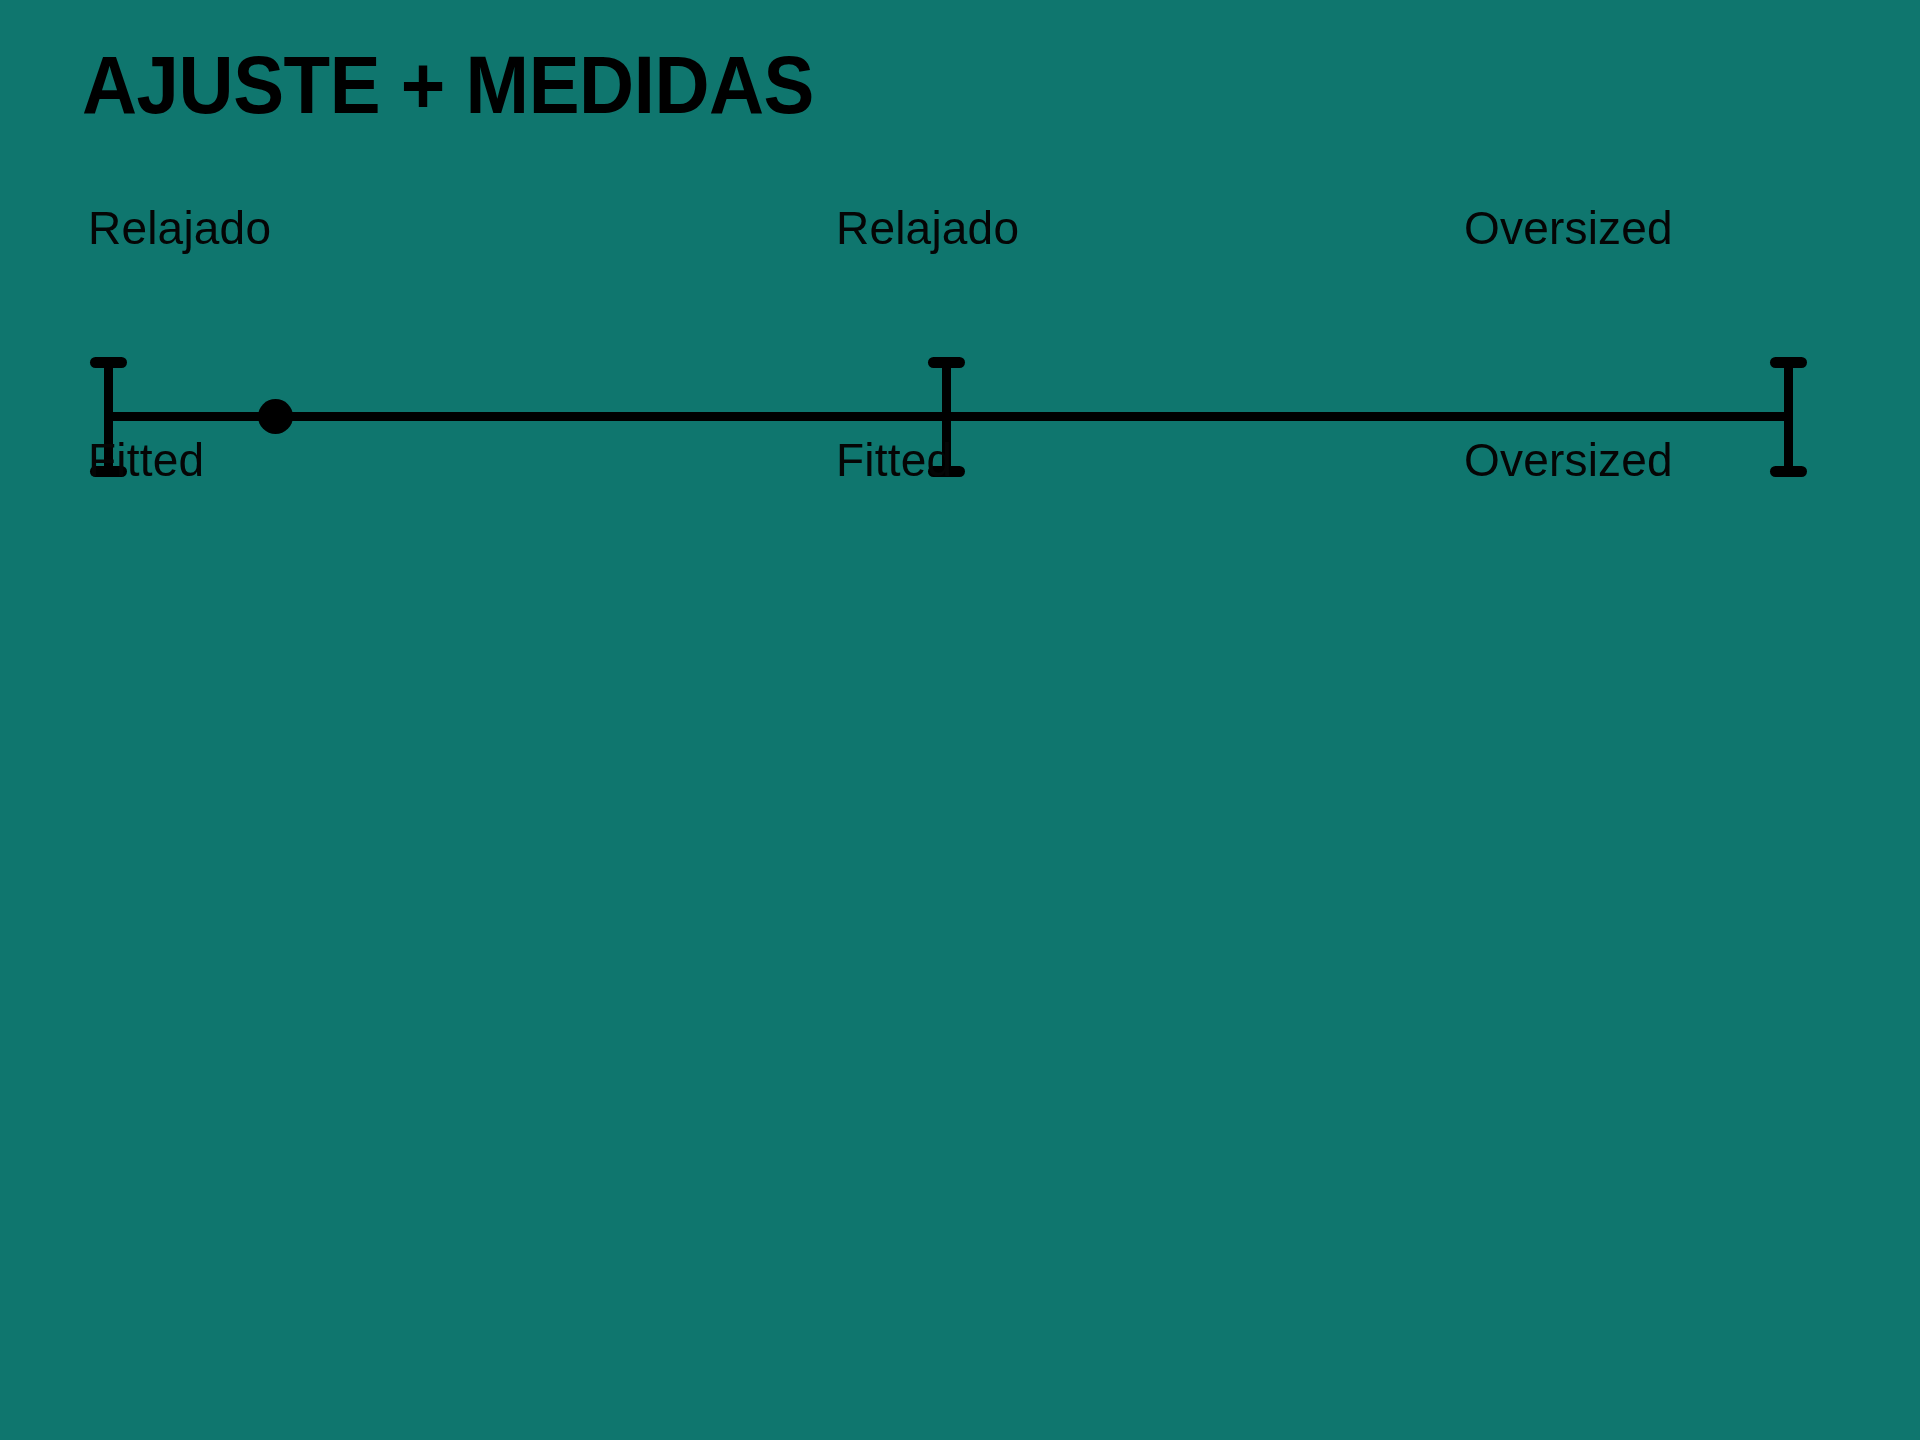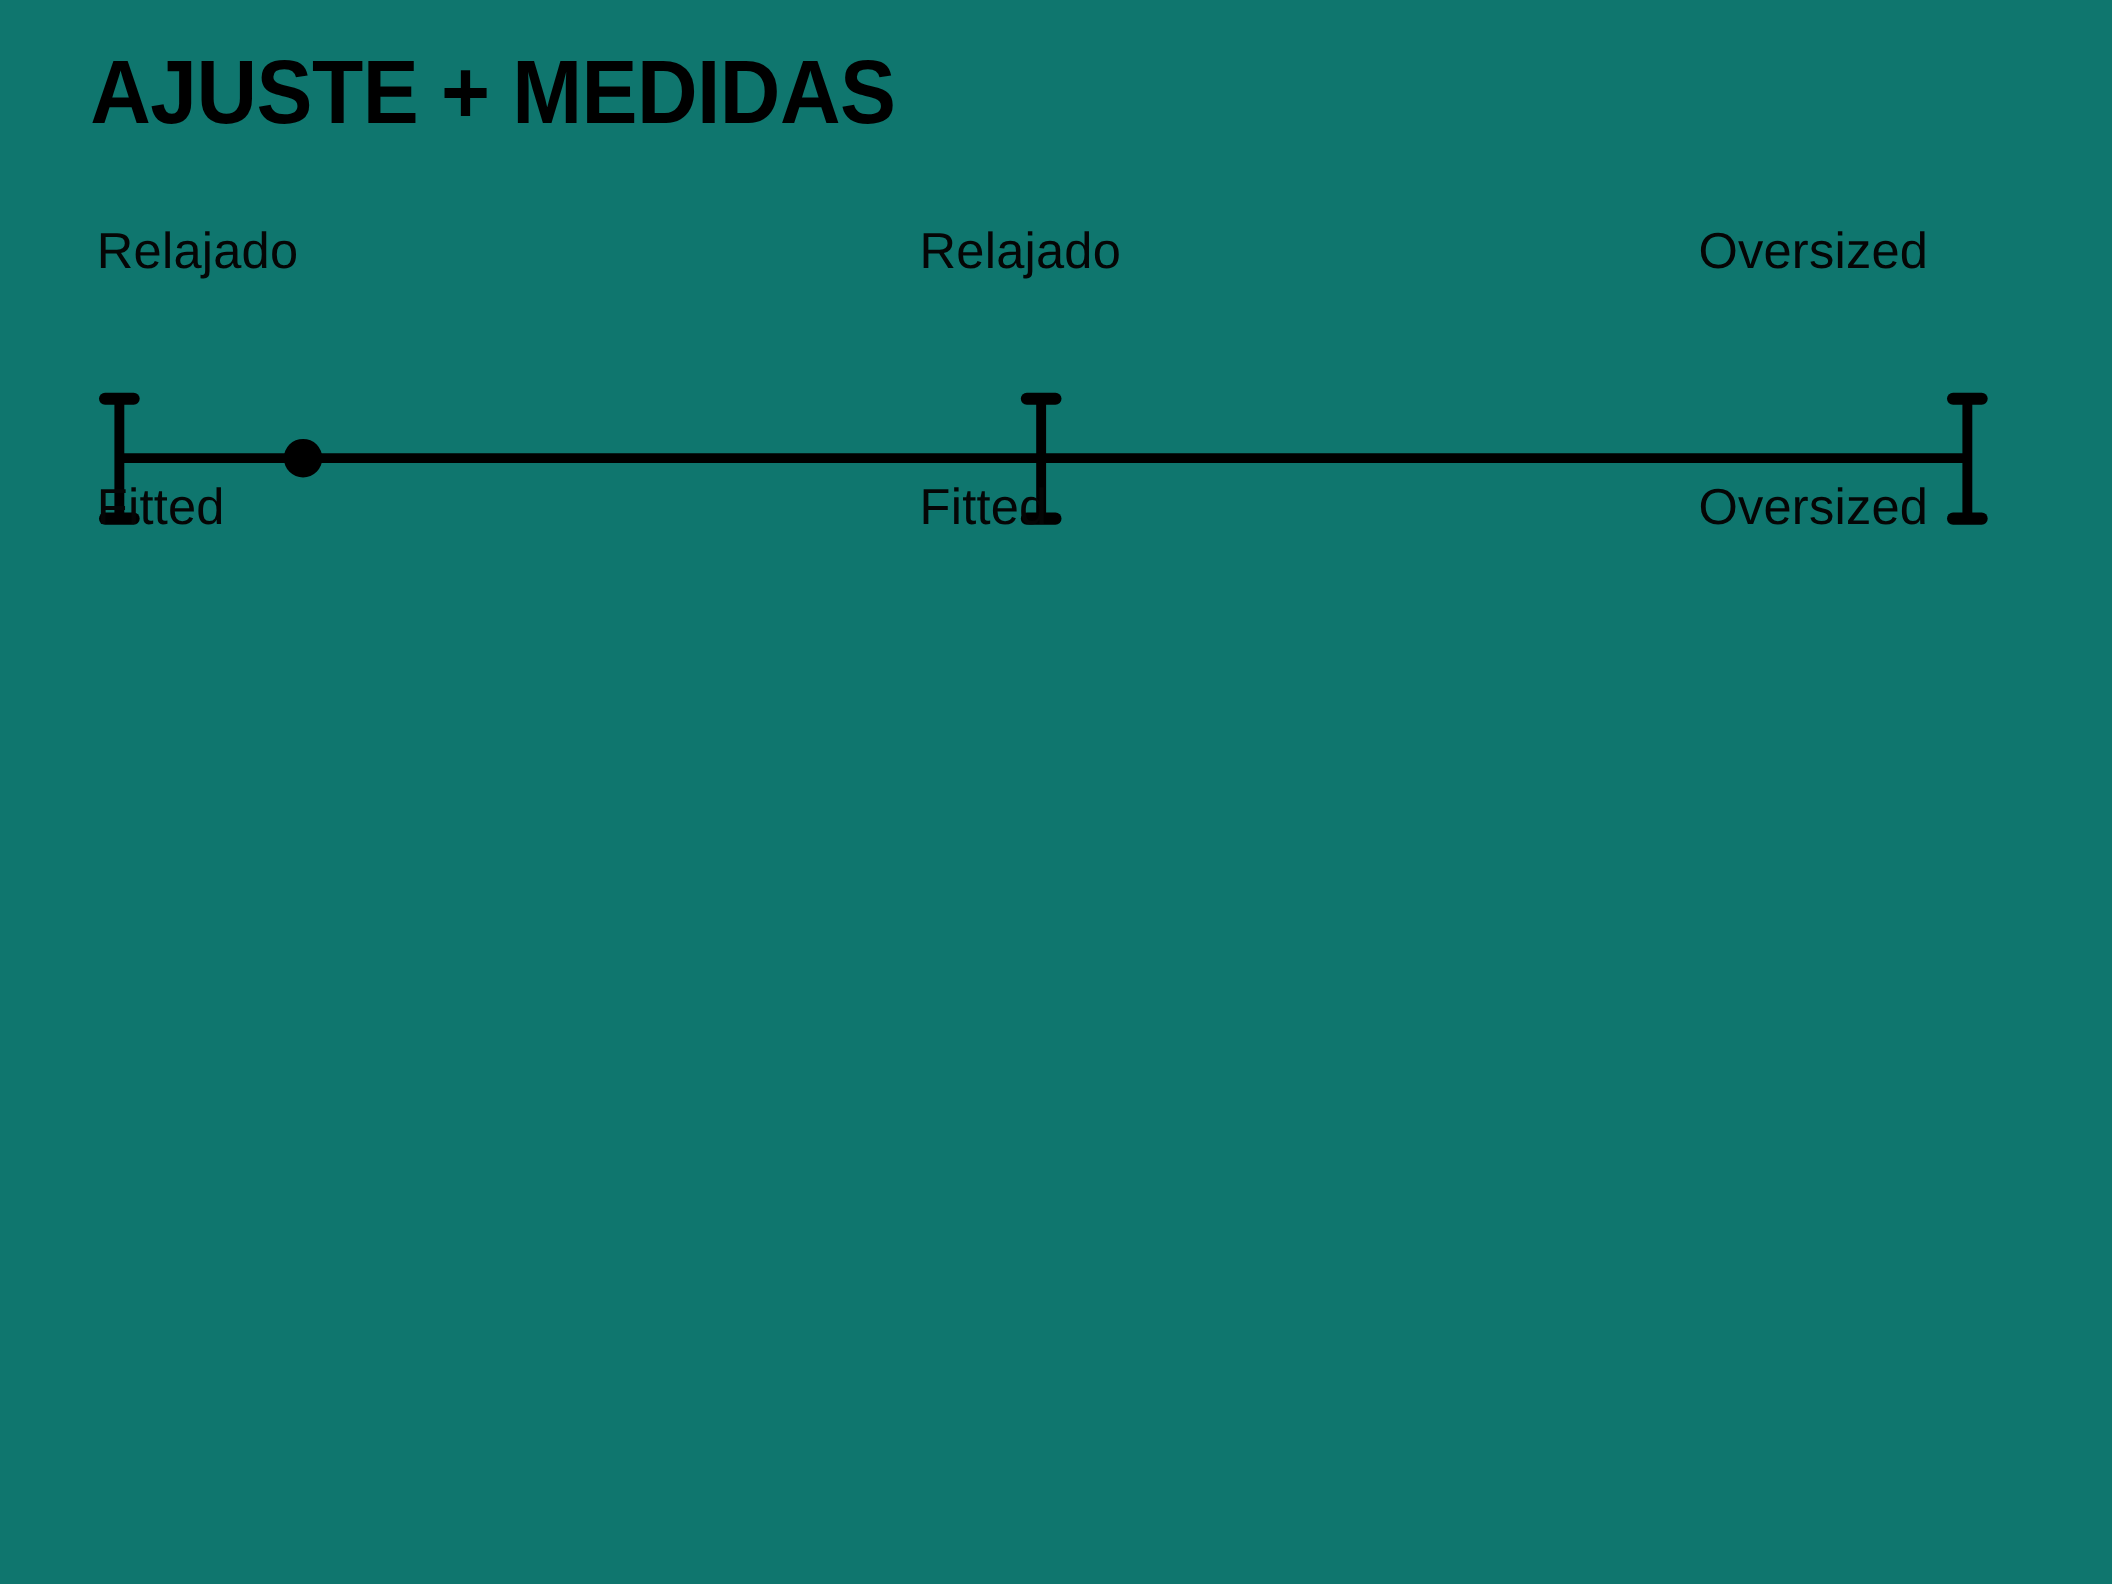--- a/index.html
+++ b/index.html
@@ -61,21 +61,21 @@
     font-family: "Liberation Sans", sans-serif;
     font-weight: 300;
     font-size: 46px;
     line-height: 60px;
     color: #050505;
     white-space: nowrap;
     letter-spacing: 0.2px;
   }
   .axis-label.l0 { left: 88px; }
   .axis-label.l1 { left: 836px; }
-  .axis-label.l2 { left: 1544px; }
+  .axis-label.l2 { left: 1464px; }
 
   
   .axis {
     position: absolute;
     left: 0;
     top: 300px;
     width: 1920px;
     height: 180px;
   }
   .axis-line {

